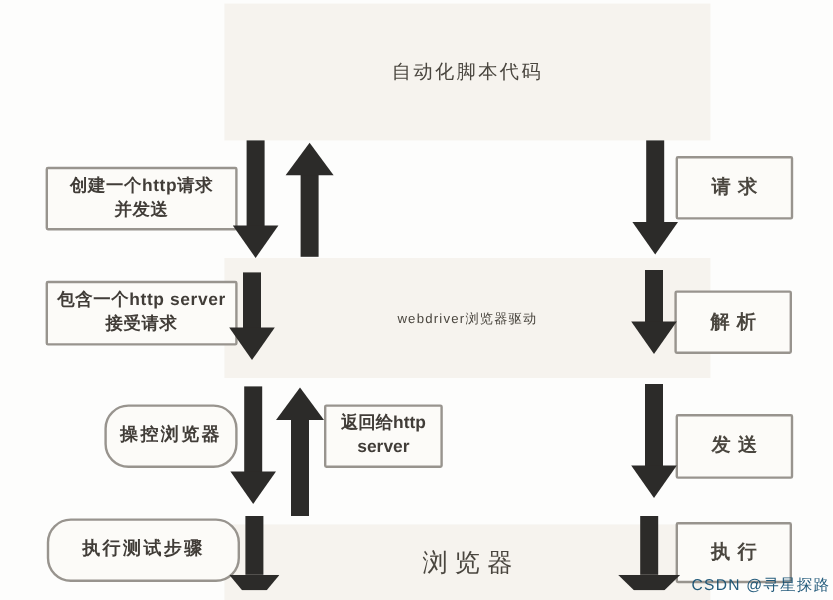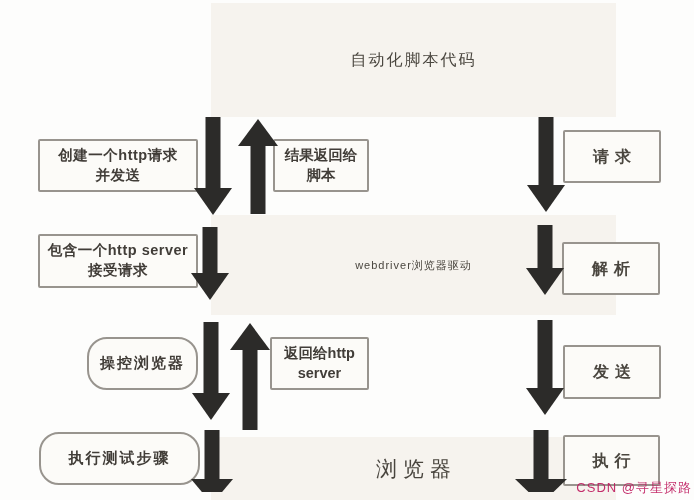--- a/index.html
+++ b/index.html
@@ -4,21 +4,21 @@
 <style>
   html,body { margin:0; padding:0; background:#ffffff; }
   .stage {
     position:relative; width:694px; height:500px; overflow:hidden;
     background:#fdfdfc;
     font-family:"Liberation Sans","DejaVu Sans",sans-serif;
   }
   .panel {
     position:absolute; background:#f6f3ee;
     display:flex; align-items:center; justify-content:center;
-    color:#4a463f; font-weight:500;margin-left:24px;
+    color:#4a463f; font-weight:500;
   }
   .panel .ptitle { text-align:center; }
   .sbox {
     position:absolute; background:#fcfbf8;
     border:2px solid #98948e; border-radius:2px;
     display:flex; flex-direction:column; align-items:center; justify-content:center;
     color:#413d38; font-weight:600; text-align:center;
     font-size:14.5px; line-height:1.35; box-sizing:border-box;
   }
   .sbox.wide { letter-spacing:0.5px; }
@@ -43,21 +43,21 @@
     border-bottom:27px solid #2c2b29;
   }
   .arrow.stub .sh { top:0; bottom:13px; }
   .arrow.stub .hd {
     bottom:0; width:42px; height:13px; background:#2c2b29;
     border:none; clip-path:polygon(0 0,100% 0,74% 100%,26% 100%);
   }
   .arrow.stub.wide-hd .hd { width:52px; }
   .watermark {
     position:absolute; right:2px; bottom:3px;
-    font-size:13px; color:#be185d; letter-spacing:1px; opacity:0.9;
+    font-size:13px; color:#0c4a6e; letter-spacing:1px; opacity:0.9;
   }
   #t-script  { font-size:16px; letter-spacing:2px; }
   #t-driver  { font-size:11px; letter-spacing:1px; }
   #t-browser { font-size:21px; letter-spacing:6px; text-indent:6px; }
 </style>
 </head>
 <body>
 
 <div class="stage">
 
@@ -84,24 +84,20 @@
   </div>
 
   <div class="sbox short" style="left:87px; top:337px; width:111px; height:53px;">
     <div>操控浏览器</div>
   </div>
 
   <div class="sbox short" style="left:39px; top:432px; width:161px; height:53px;">
     <div>执行测试步骤</div>
   </div>
 
-  <div class="sbox" style="left:273px; top:139px; width:96px; height:53px;">
-    <div>结果返回给</div>
-    <div>脚本</div>
-  </div>
 
   <div class="sbox" style="left:270px; top:337px; width:99px; height:53px;">
     <div>返回给http</div>
     <div>server</div>
   </div>
 
   <div class="sbox rightcol" style="left:563px; top:130px; width:98px; height:53px;">
     <div>请求</div>
   </div>
 

